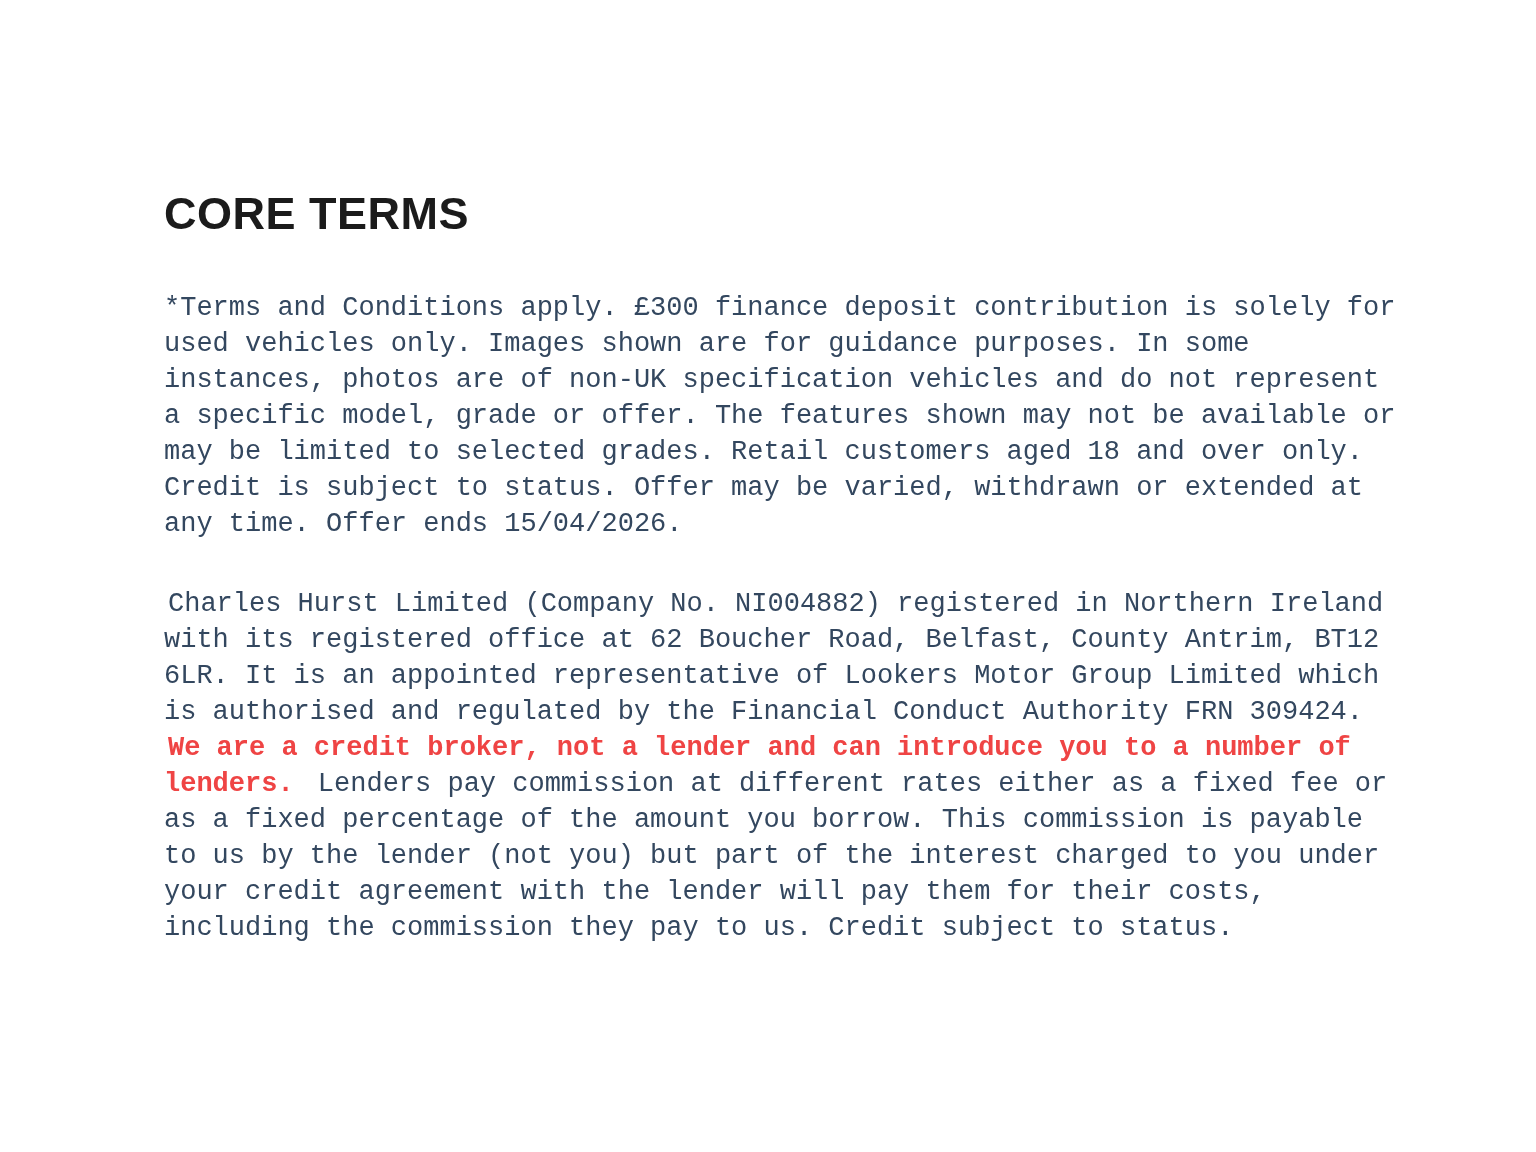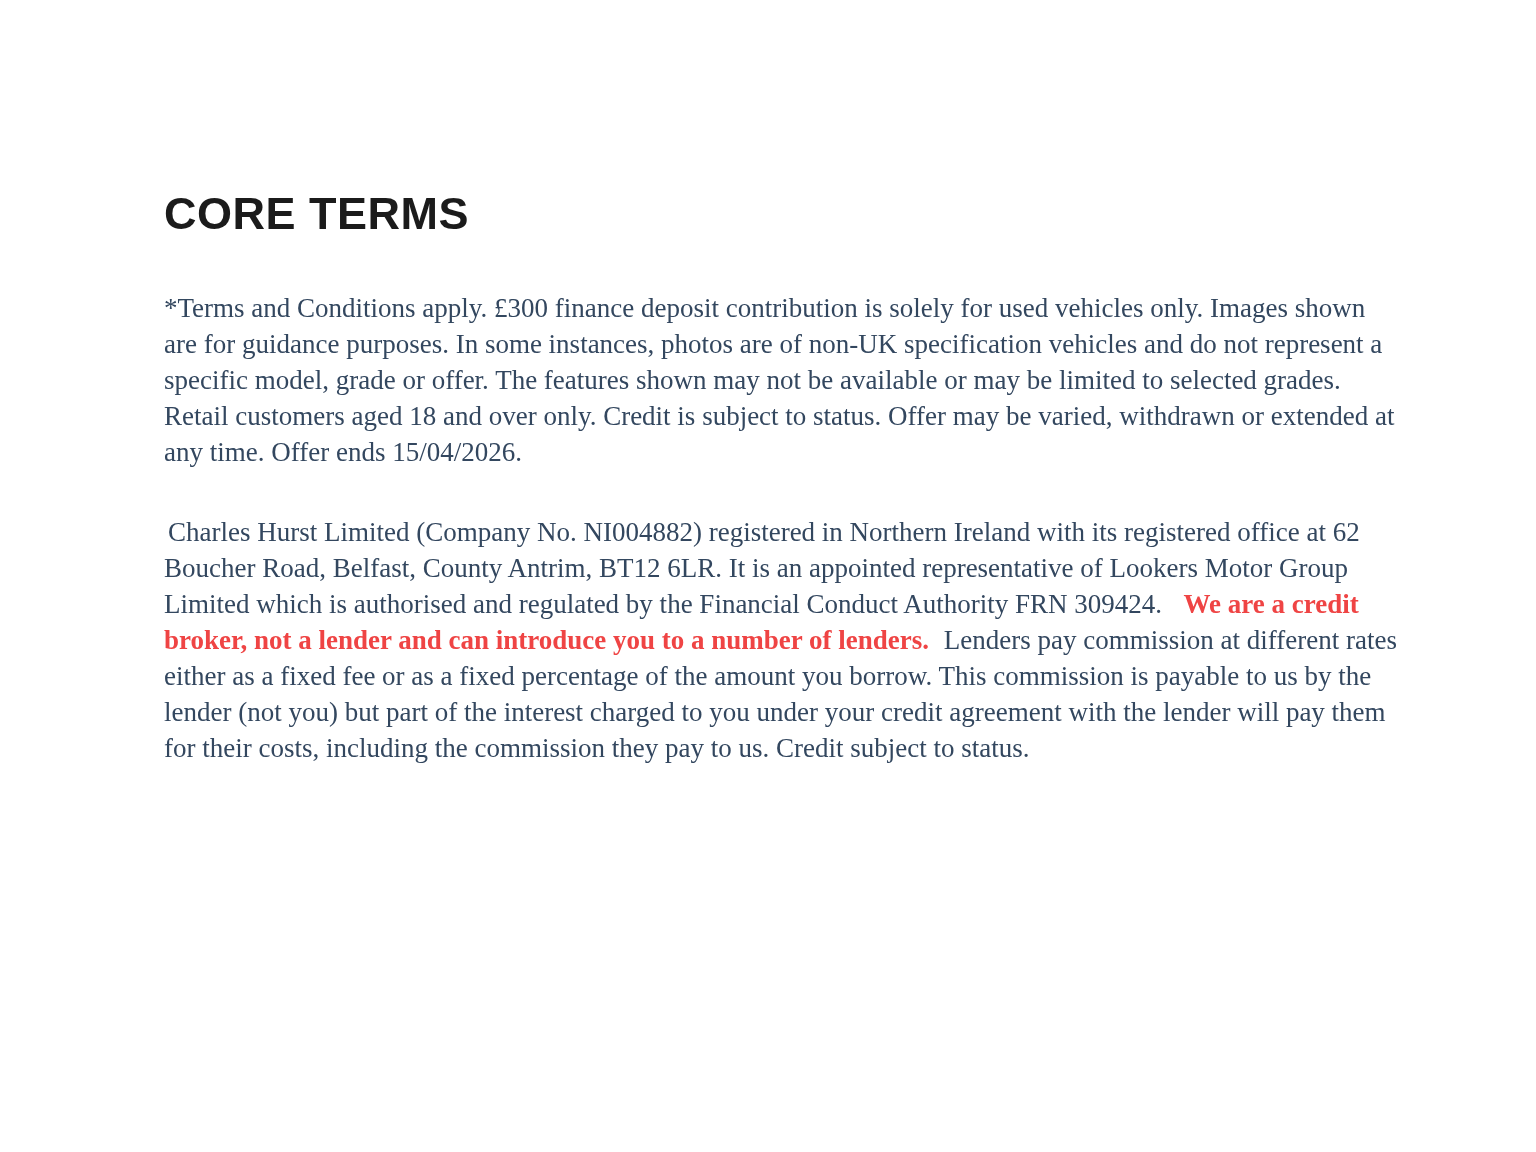--- a/index.html
+++ b/index.html
@@ -29,21 +29,21 @@
     color: #1b1b1b;
     margin-bottom: 42px;
     font-family: "Liberation Sans", sans-serif;
   }
   .terms-paragraph {
     font-size: 27px;
     line-height: 36px;
     color: #33475f;
     white-space: pre-wrap;
     margin-bottom: 36px;
-    font-family: Liberation Serif, serif;
+    font-family: Liberation Mono, monospace;
   }
   .terms-paragraph .bold-segment {
     font-weight: 700;
     color: #ef4444;
   }
 </style>
 </head>
 <body>
 
 <div class="page">

